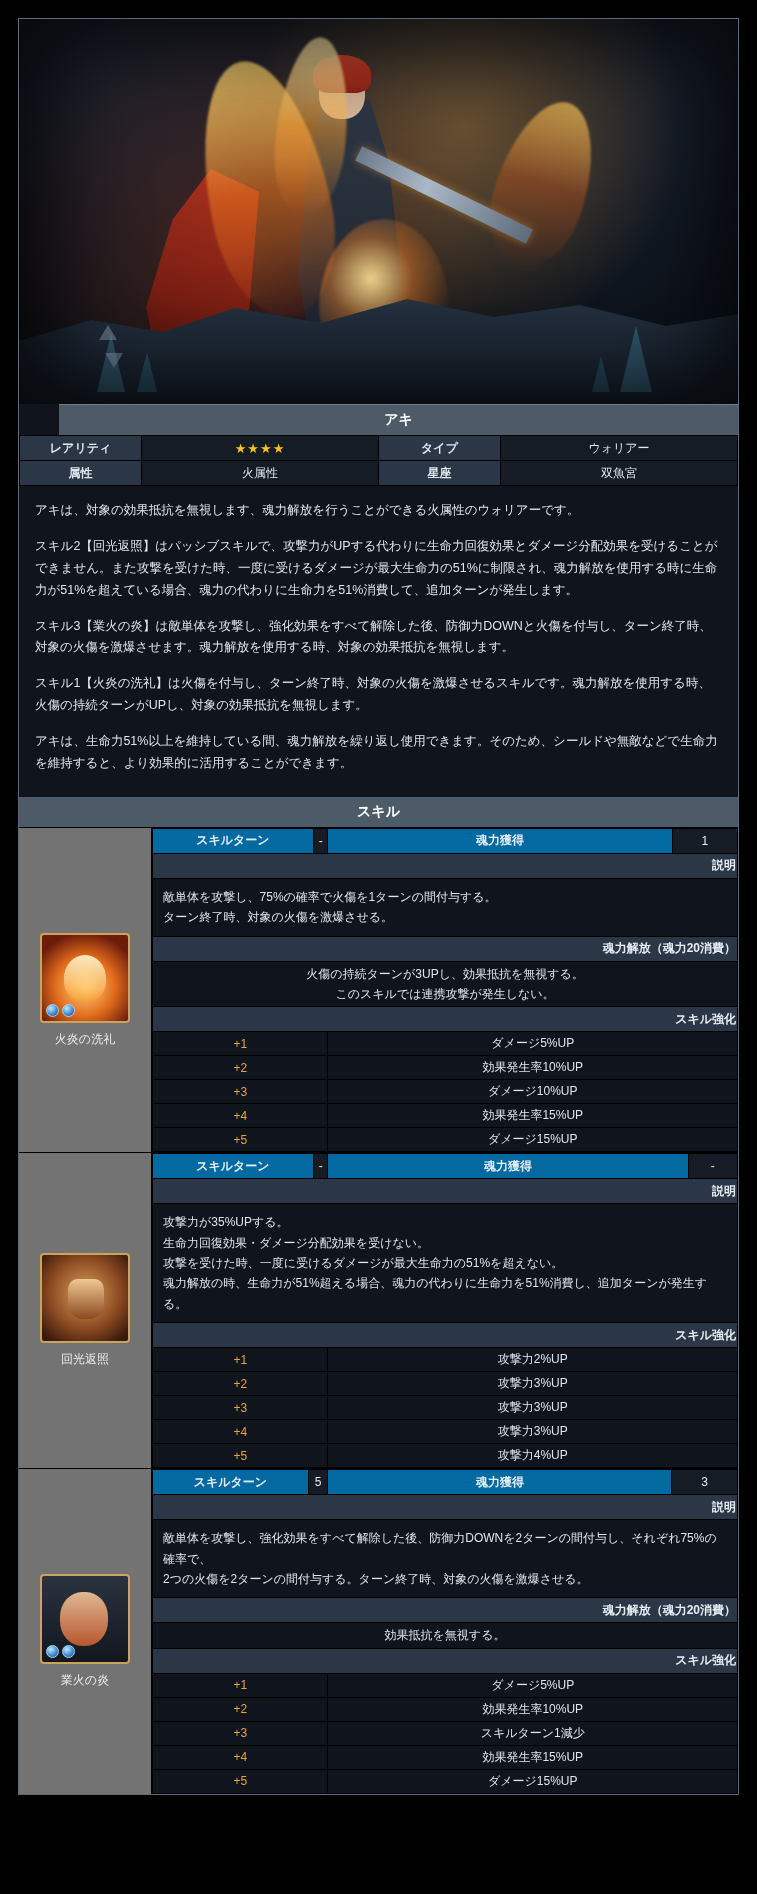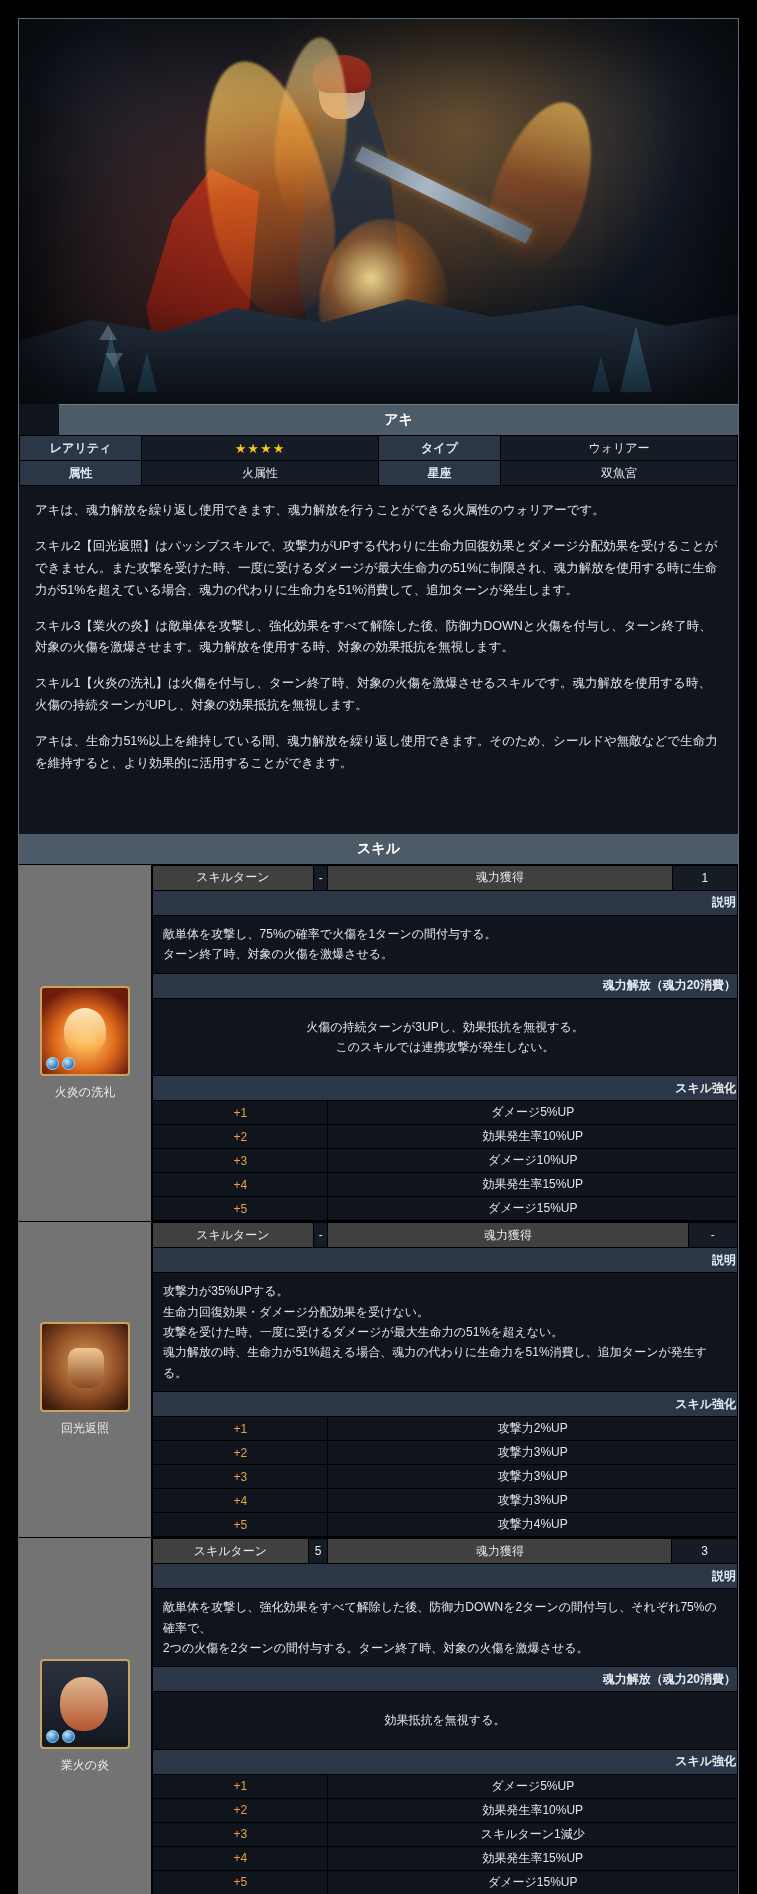--- a/index.html
+++ b/index.html
@@ -46,44 +46,44 @@
   
   table{border-collapse:collapse;width:100%;}
   .info td{border:1px solid #000;height:22px;font-size:12px;text-align:center;}
   .info .lbl{background:#2b3746;color:#dfe6ee;font-weight:bold;width:17%;}
   .info .val{background:#161c25;color:#e2e8ef;width:33%;}
   .stars{color:#f5c518;letter-spacing:1px;font-size:13px;}
 
   
   .desc{background:#10151d;padding:14px 16px 18px 16px;font-size:12.5px;line-height:1.75;color:#dfe5ec;}
   .desc p{margin:0 0 14px 0;}
-  .desc p:last-child{margin-bottom:16px;}
-
-  
-  .sectionbar{background:#4d5a68;text-align:center;font-weight:bold;font-size:14px;color:#fff;padding:6px 0;margin-top:25px;}
+  .desc p:last-child{margin-bottom:4px;}
+
+  
+  .sectionbar{background:#4d5a68;text-align:center;font-weight:bold;font-size:14px;color:#fff;padding:6px 0;}
   .skillblock{display:flex;border-top:1px solid #000;background:#0f141b;}
   .skillicon{width:132px;flex:0 0 132px;display:flex;flex-direction:column;align-items:center;justify-content:center;gap:8px;padding:10px 0;border-right:1px solid #000;background:#737373;}
   .iconimg{width:86px;height:86px;border:2px solid #caa45c;border-radius:4px;position:relative;overflow:hidden;background:#1b222c;}
   .ic-a{background:radial-gradient(circle at 50% 60%,#ffd479,#e06a1c 45%,#6d1c0c 80%);}
   .ic-b{background:radial-gradient(circle at 50% 45%,#d8a05a,#8c4a22 55%,#3a1a0c 90%);}
   .ic-c{background:linear-gradient(180deg,#2b3340,#12171f);}
   .ic-c:after{content:"";position:absolute;left:18px;top:16px;width:48px;height:54px;border-radius:46%;background:linear-gradient(180deg,#e0b892,#b5562f);}
   .ic-a:after{content:"";position:absolute;left:22px;top:20px;width:42px;height:46px;border-radius:50% 50% 42% 42%;background:linear-gradient(180deg,rgba(255,248,210,.9),rgba(255,160,40,.5));}
   .ic-b:after{content:"";position:absolute;left:26px;top:24px;width:36px;height:40px;border-radius:26% 26% 40% 40%;background:linear-gradient(180deg,#f0c893,#8a4a20);}
   .gems{display:flex;gap:3px;position:absolute;left:4px;bottom:4px;}
   .gem{width:11px;height:11px;border-radius:50%;background:radial-gradient(circle at 35% 30%,#bfe9ff,#3f86c9 60%,#1d4c7c);border:1px solid #9fd4f2;}
   .skillname{font-size:12px;color:#e6ecf3;}
   .skilltable{flex:1;}
   .st{width:100%;border-collapse:collapse;}
   .st td{border:1px solid #000;font-size:12px;}
-  .hdr{background:#404040;color:#e6ecf3;font-weight:normal;text-align:center;height:22px;}
+  .hdr{background:#0369a1;color:#e6ecf3;font-weight:bold;text-align:center;height:22px;}
   .cell{background:#161c25;color:#e6ecf3;text-align:center;height:22px;}
   .wide{background:#2b3746;color:#e6ecf3;font-weight:bold;text-align:right;height:22px;}
   .body-cell{background:#10151d;color:#dfe5ec;padding:8px 10px;line-height:1.7;font-size:12px;text-align:left;}
-  .center-cell{background:#10151d;color:#dfe5ec;padding:18px 10px;line-height:1.7;font-size:12px;text-align:center;}
+  .center-cell{background:#10151d;color:#dfe5ec;padding:2px 10px;line-height:1.7;font-size:12px;text-align:center;}
   .plus{background:#10151d;color:#e8a33d;text-align:center;width:30%;height:21px;}
   .upval{background:#10151d;color:#dfe5ec;text-align:center;height:21px;}
 </style>
 </head>
 <body>
 
 <div class="page">
   <div class="frame">
 
     <div class="art">
@@ -120,21 +120,21 @@
       <tr>
         <td class="lbl">属性</td>
         <td class="val">火属性</td>
         <td class="lbl">星座</td>
         <td class="val">双魚宮</td>
       </tr>
     </tbody>
       </table>
 
     <div class="desc">
-      <p>アキは、魂力解放を繰り返し使用できます、魂力解放を行うことができる火属性のウォリアーです。</p>
+      <p>アキは、対象の効果抵抗を無視します、魂力解放を行うことができる火属性のウォリアーです。</p>
       <p>スキル2【回光返照】はパッシブスキルで、攻撃力がUPする代わりに生命力回復効果とダメージ分配効果を受けることができません。また攻撃を受けた時、一度に受けるダメージが最大生命力の51%に制限され、魂力解放を使用する時に生命力が51%を超えている場合、魂力の代わりに生命力を51%消費して、追加ターンが発生します。</p>
       <p>スキル3【業火の炎】は敵単体を攻撃し、強化効果をすべて解除した後、防御力DOWNと火傷を付与し、ターン終了時、対象の火傷を激爆させます。魂力解放を使用する時、対象の効果抵抗を無視します。</p>
       <p>スキル1【火炎の洗礼】は火傷を付与し、ターン終了時、対象の火傷を激爆させるスキルです。魂力解放を使用する時、火傷の持続ターンがUPし、対象の効果抵抗を無視します。</p>
       <p>アキは、生命力51%以上を維持している間、魂力解放を繰り返し使用できます。そのため、シールドや無敵などで生命力を維持すると、より効果的に活用することができます。</p>
     </div>
 
     <div class="sectionbar">スキル</div>
     <div id="skills-container">
         <div class="skillblock">
           <div class="skillicon">

